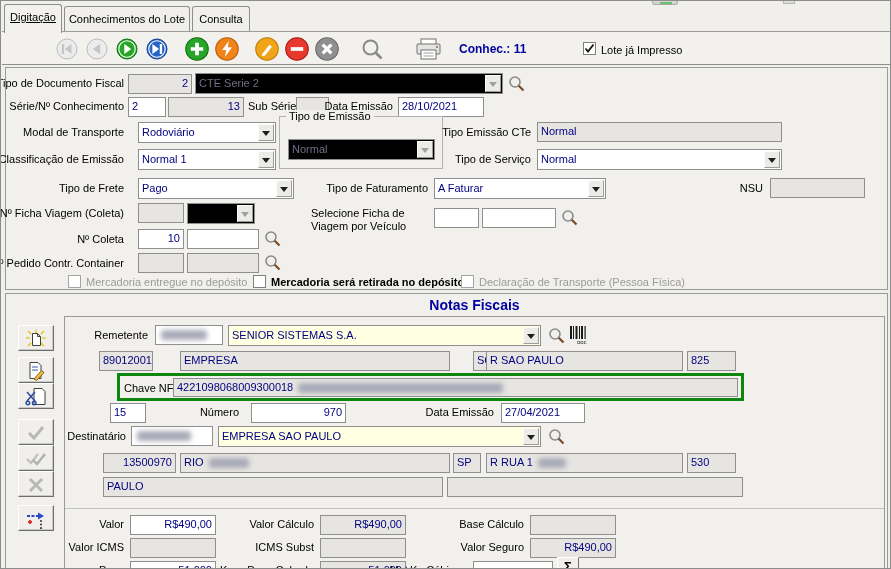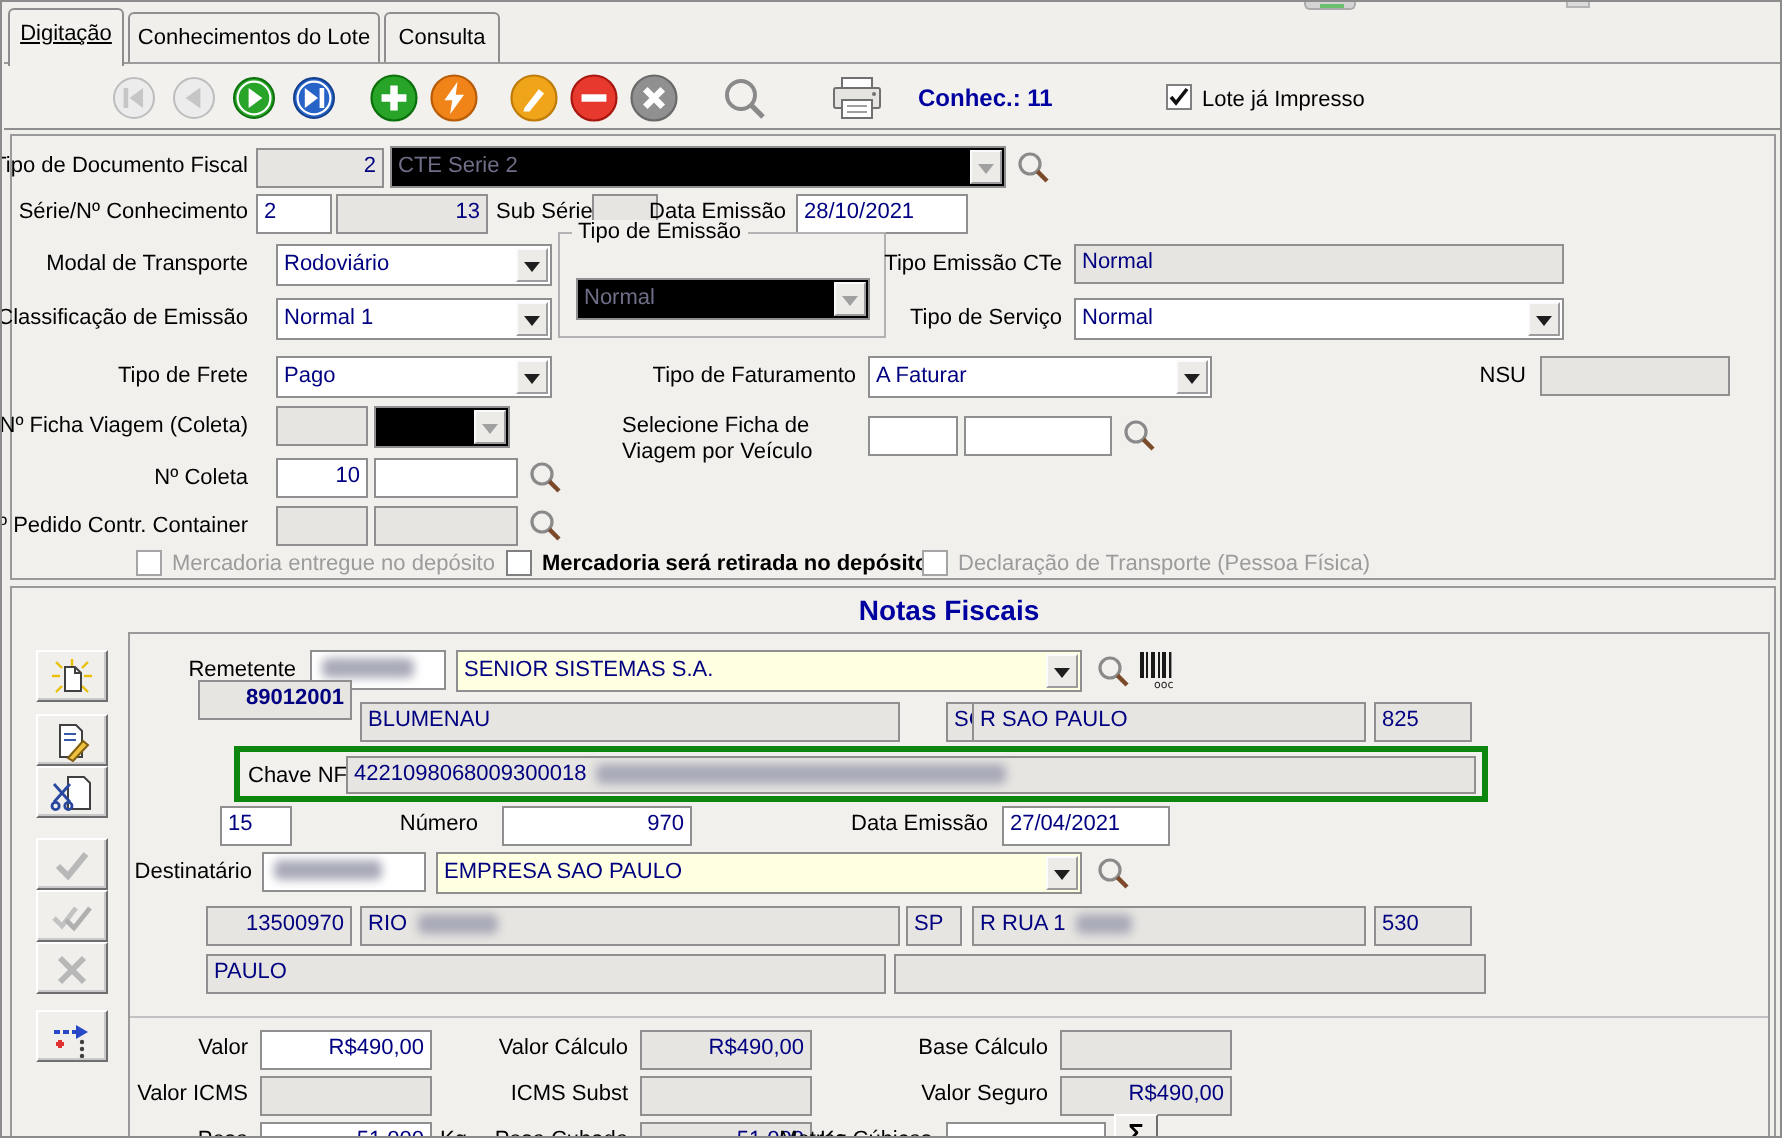--- a/index.html
+++ b/index.html
@@ -211,21 +211,21 @@
       <span class="cval">Normal 1</span>
       <span class="carr"></span>
     </div>
     <span class="lbl" style="right:356px; top:85px;">Tipo de Serviço</span>
     <div class="combo" style="left:531px; top:81px; width:245px;">
       <span class="cval">Normal</span>
       <span class="carr"></span>
     </div>
 
     <span class="lbl" style="right:763px; top:114px;">Tipo de Frete</span>
-    <div class="combo" style="left:132px; top:110px; width:138px;">
+    <div class="combo" style="left:132px; top:110px; width:156px;">
       <span class="cval">Pago</span>
       <span class="carr"></span>
     </div>
     <span class="lbl" style="right:459px; top:114px;">Tipo de Faturamento</span>
     <div class="combo" style="left:428px; top:110px; width:172px;">
       <span class="cval">A Faturar</span>
       <span class="carr"></span>
     </div>
     <span class="lbl" style="right:124px; top:114px;">NSU</span>
     <div class="fld dis" style="left:764px; top:110px; width:95px;">
@@ -369,25 +369,25 @@
               <rect x="4" y="1" width="1" height="13"></rect>
             <rect x="6.5" y="1" width="2" height="13"></rect>
               <rect x="10" y="1" width="1" height="13"></rect>
             <rect x="12" y="1" width="2" height="13"></rect>
               <rect x="15.5" y="1" width="1.2" height="13"></rect>
           </g>
           <text x="8" y="19" font-size="5.5" fill="#1a1a1a" font-family="'DejaVu Sans',sans-serif">ooc</text>
         </svg>
       </span>
 
-      <div class="fld dis ryt" style="left:34px; top:23px; width:77px;font-weight:bold;">
+      <div class="fld dis ryt" style="left:34px; top:34px; width:54px;">
         <span>89012001</span>
       </div>
       <div class="fld dis" style="left:115px; top:34px; width:270px;">
-        <span>BLUMENAU</span>
+        <span>EMPRESA</span>
       </div>
       <div class="fld dis" style="left:388px; top:34px; width:28px;margin-left:20px;">
         <span>SC</span>
       </div>
       <div class="fld dis" style="left:421px; top:34px; width:197px;">
         <span>R SAO PAULO</span>
       </div>
       <div class="fld dis" style="left:622px; top:34px; width:49px;">
         <span>825</span>
       </div>

